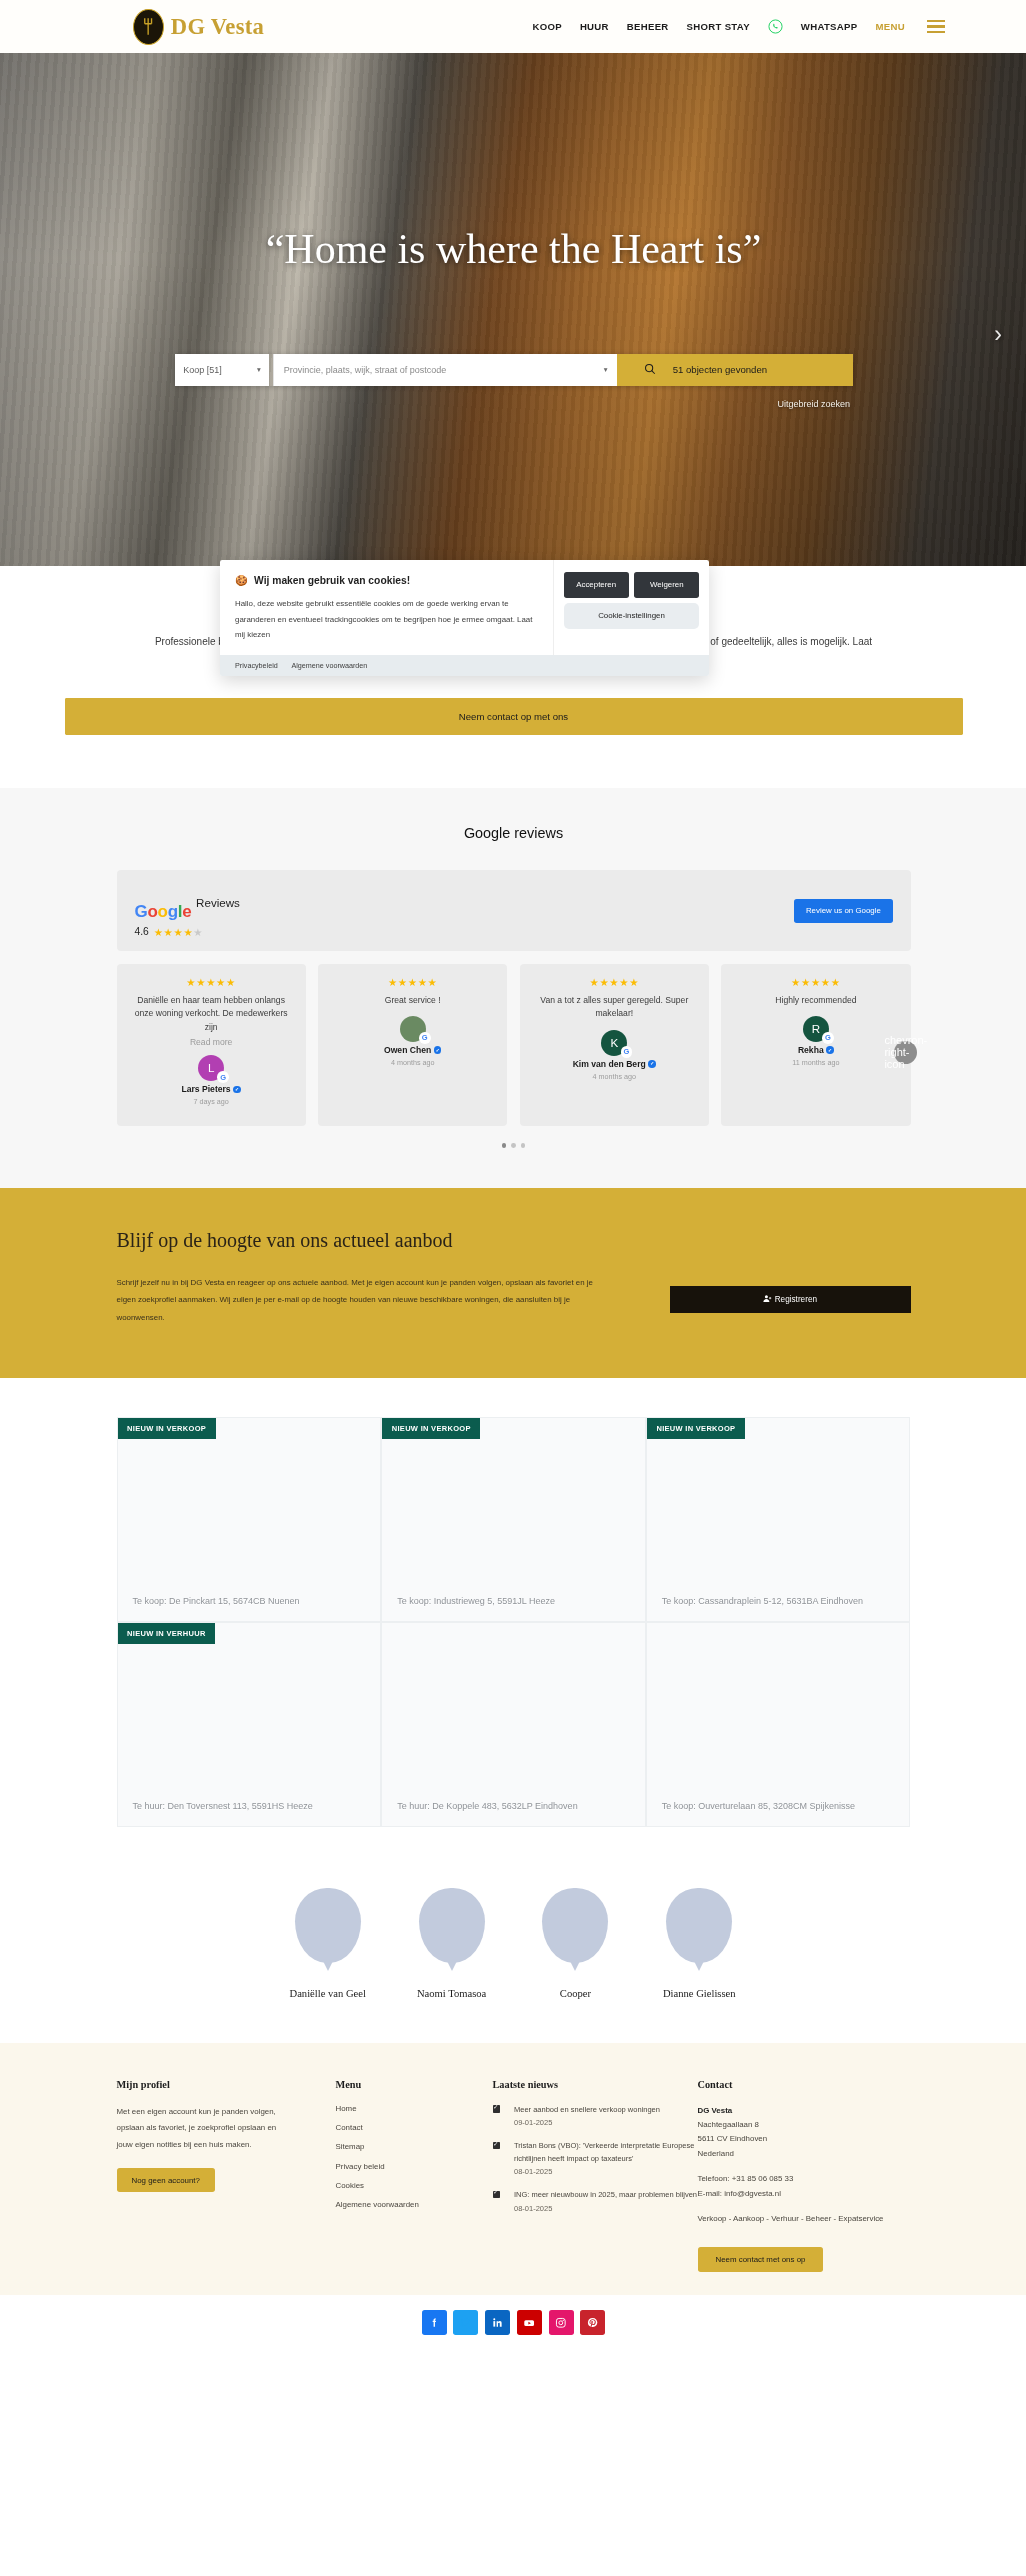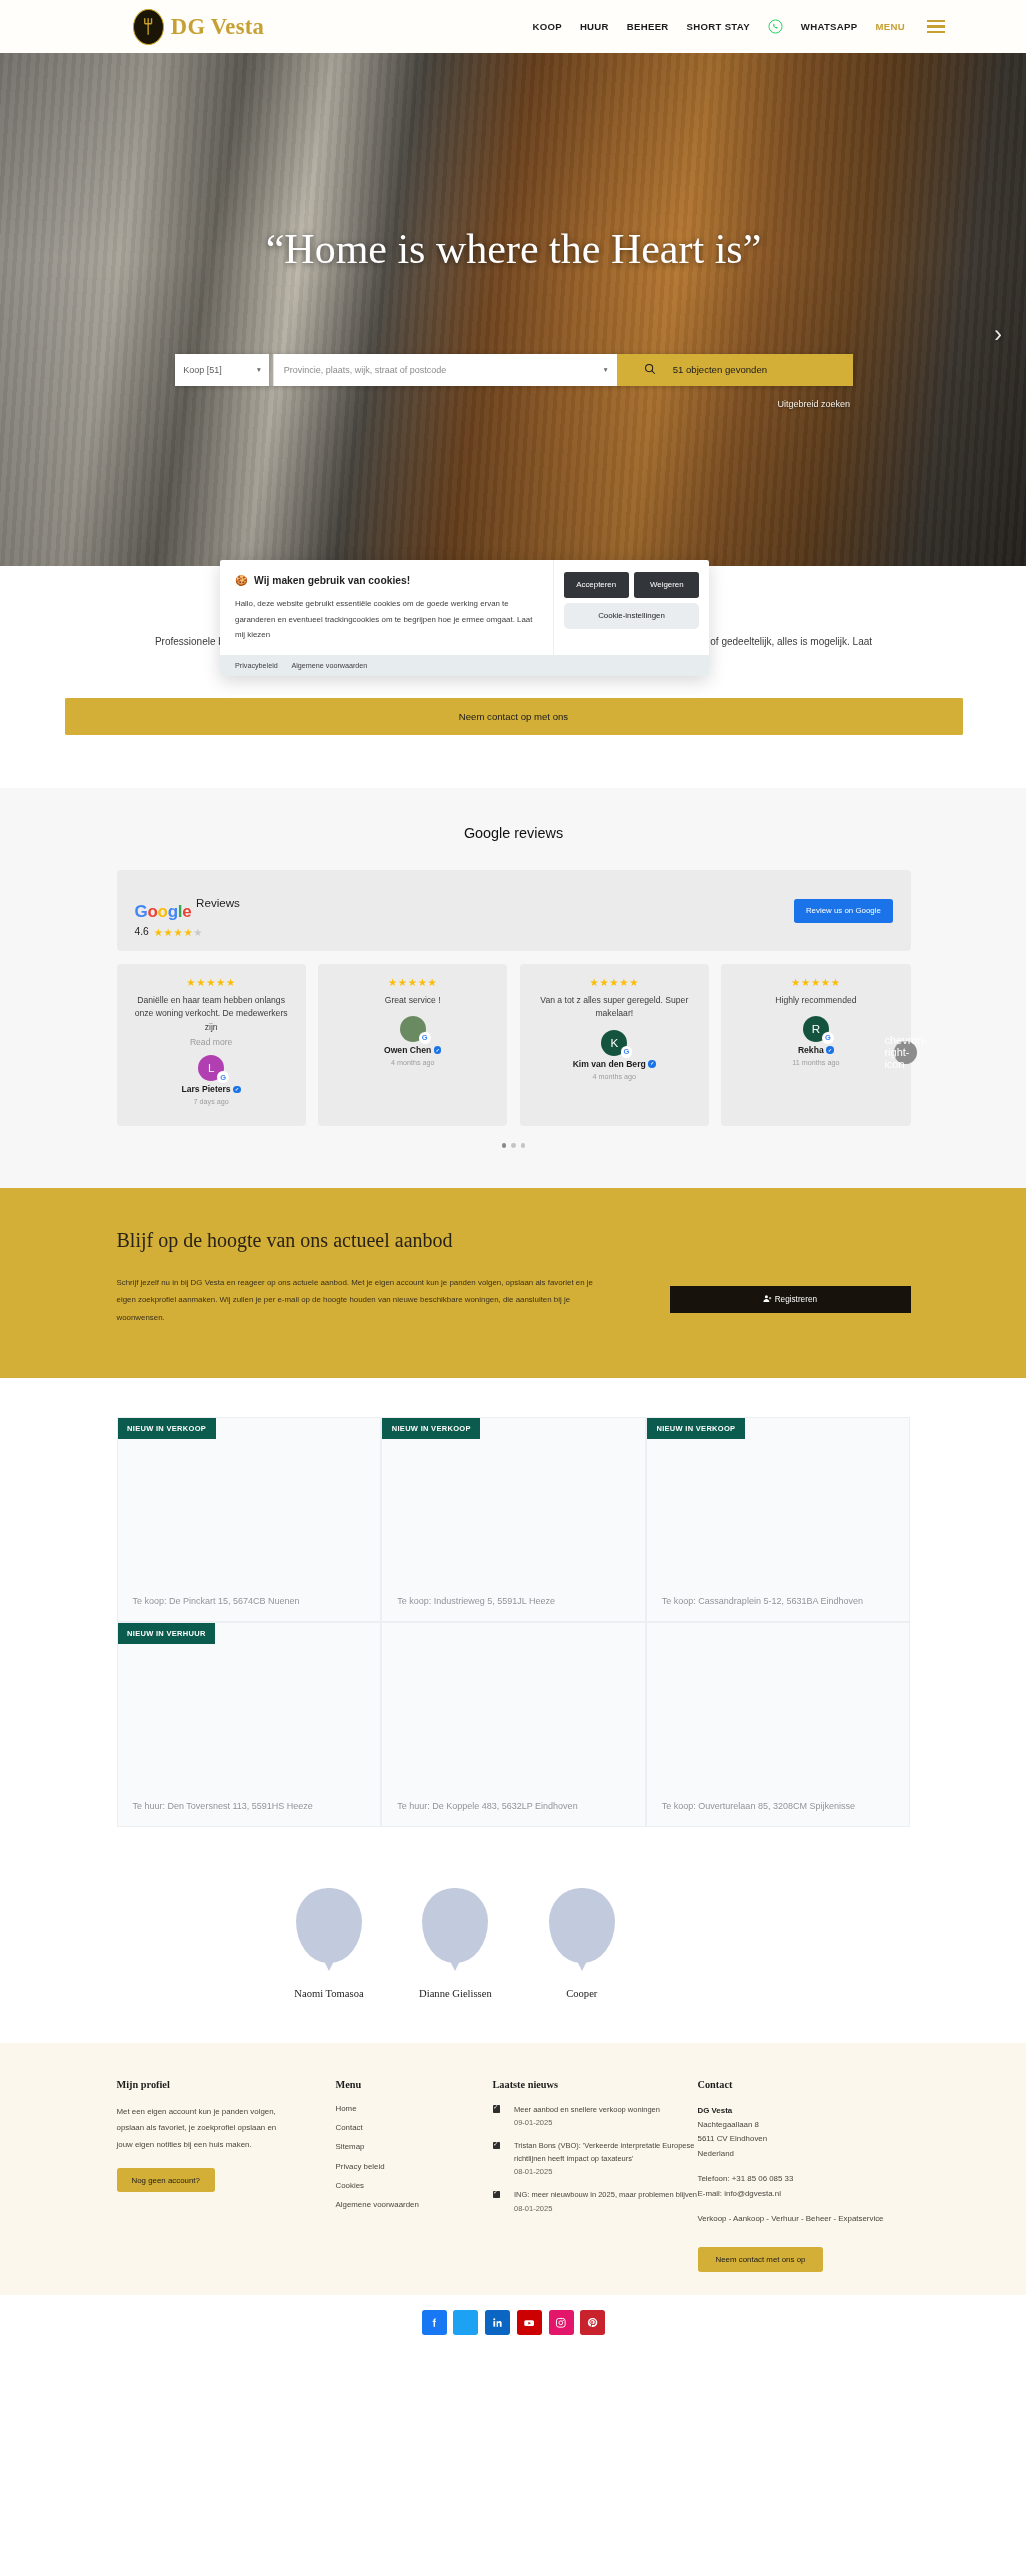--- a/index.html
+++ b/index.html
@@ -492,29 +492,33 @@
       <div class="lcard">
         <span class="ltitle">Te koop: Ouverturelaan 85, 3208CM Spijkenisse</span>
       </div>
     </div>
   </div>
 
   <div class="team">
     <div class="tgrid">
       <div class="tcard">
         <div class="tpin"></div>
+        <div class="tname">Daniëlle van Geel</div>
+      </div>
+      <div class="tcard">
+        <div class="tpin"></div>
         <div class="tname">Naomi Tomasoa</div>
+      </div>
+      <div class="tcard">
+        <div class="tpin"></div>
+        <div class="tname">Cooper</div>
       </div>
       <div class="tcard">
         <div class="tpin"></div>
         <div class="tname">Dianne Gielissen</div>
-      </div>
-      <div class="tcard">
-        <div class="tpin"></div>
-        <div class="tname">Cooper</div>
       </div>
     </div>
   </div>
 
   <div class="footer">
     <div class="fgrid">
 
       <div>
         <div class="fh">Mijn profiel</div>
         <div class="fp">Met een eigen account kun je panden volgen, opslaan als favoriet, je zoekprofiel opslaan en jouw eigen notities bij een huis maken.</div>

